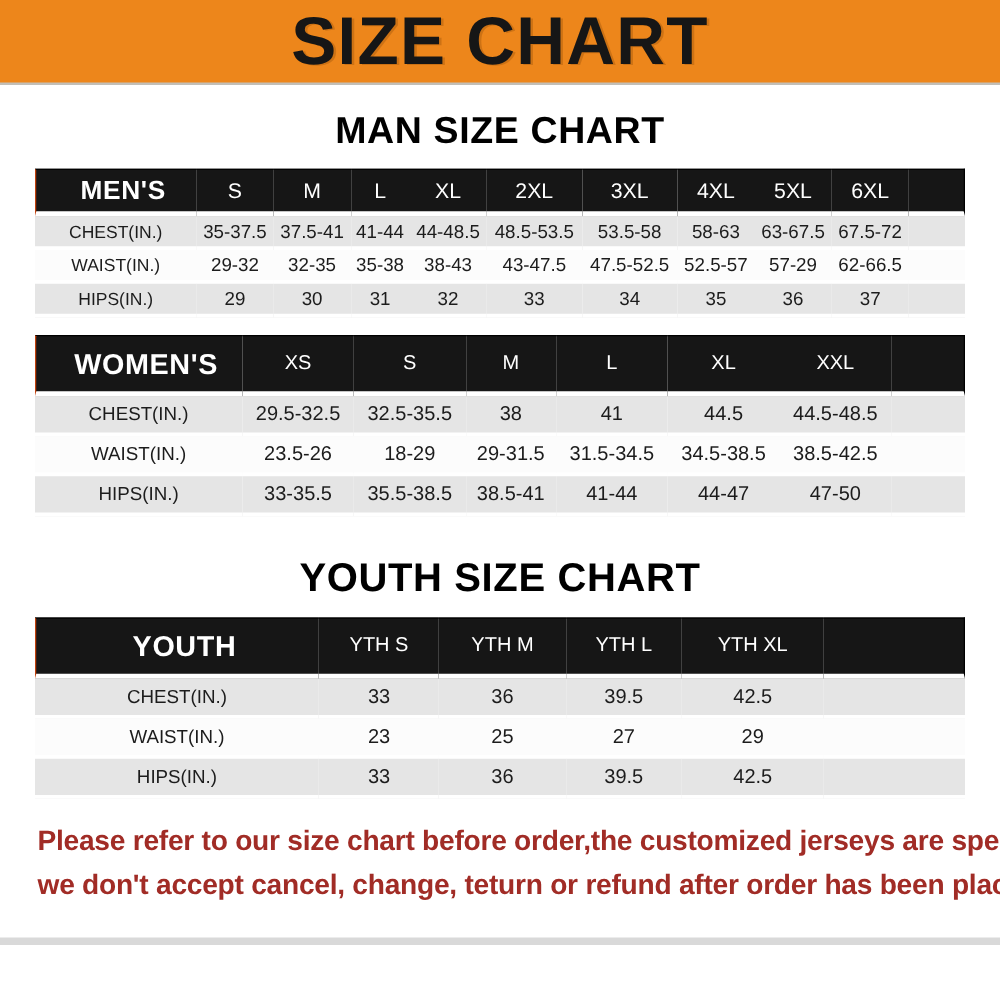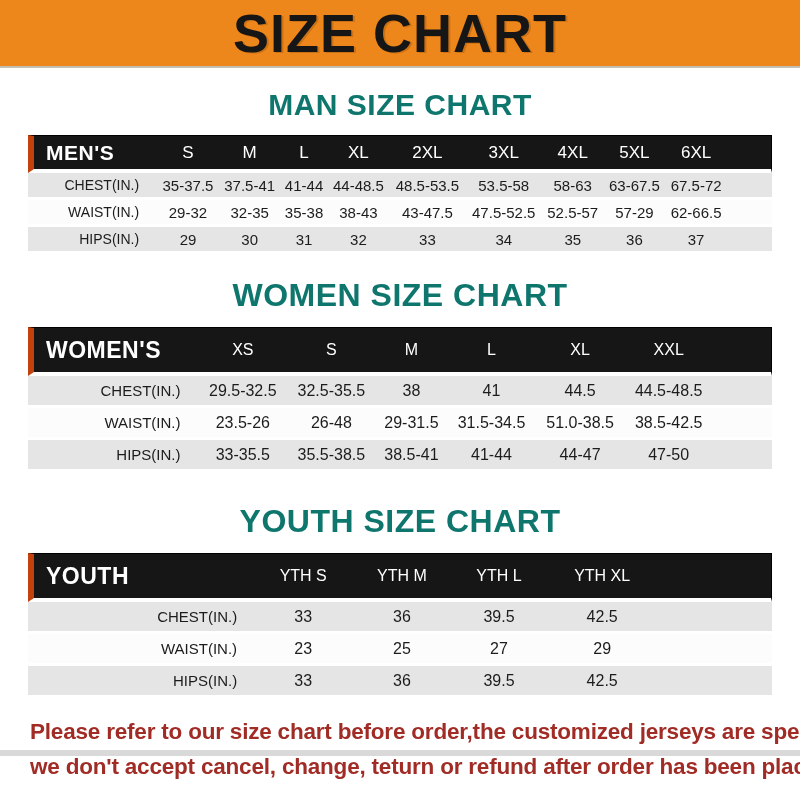--- a/index.html
+++ b/index.html
@@ -21,21 +21,21 @@
   .banner-title{
     font-size:54px;font-weight:800;letter-spacing:1px;
     color:#161616;
     text-shadow:2px 1px 0 rgba(110,55,0,.25);
     line-height:1;
   }
 
   
   .section-heading{
     text-align:center;
-    font-weight:800;color:#0f766e;
+    font-weight:800;color:#000000;
     letter-spacing:.5px;
     line-height:1.1;
   }
   .h-man{font-size:30px;margin-top:20px;}
   .h-women{font-size:32px;margin-top:24px;}
   .h-youth{font-size:32px;margin-top:32px;}
 
   
   table{
     border-collapse:separate;border-spacing:0;
@@ -45,30 +45,30 @@
   thead th{
     background:#161616;color:#ffffff;
     font-weight:normal;text-align:center;
     border-bottom:4px solid #ffffff;
     border-top:1px solid #000;
   }
   thead th.corner{
     text-align:left;font-weight:800;letter-spacing:.5px;
     padding-left:12px;white-space:nowrap;
   }
-  thead th:first-child{border-left:6px solid #c2410c;}
+  thead th:first-child{border-left:1px solid #c2410c;text-align:center;}
   thead th:last-child{border-right:1px solid #000;}
   tbody td{
     text-align:center;
     border-bottom:3px solid #ffffff;
     background:#fcfcfc;
     white-space:nowrap;
   }
   tbody tr:nth-child(odd) td{background:#e5e5e5;}
-  tbody td.rowlabel{padding:0 18px;text-align:right;}
+  tbody td.rowlabel{padding:0 18px;}
 
   
   .table-men thead th{height:31px;font-size:17px;}
   .table-men thead th.corner{font-size:21px;}
   .table-men tbody td{height:22px;font-size:15px;}
   .table-men tbody td.rowlabel{font-size:14px;}
   .table-men .filler{width:42px;}
 
   
   .table-lg thead th{height:42px;font-size:16px;}
@@ -154,21 +154,20 @@
           <td>33</td>
           <td>34</td>
           <td>35</td>
           <td>36</td>
           <td>37</td>
           <td class="filler"></td>
         </tr>
       </tbody>
     </table>
 
-  <div class="section-heading h-women">WOMEN SIZE CHART</div>
   <table class="table-lg table-women">
       <thead>
         <tr>
           <th class="corner">WOMEN'S</th>
           <th>XS</th>
           <th>S</th>
           <th>M</th>
           <th>L</th>
           <th>XL</th>
           <th>XXL</th>
@@ -182,24 +181,24 @@
           <td>32.5-35.5</td>
           <td>38</td>
           <td>41</td>
           <td>44.5</td>
           <td>44.5-48.5</td>
           <td class="filler"></td>
         </tr>
         <tr>
           <td class="rowlabel">WAIST(IN.)</td>
           <td>23.5-26</td>
-          <td>26-48</td>
+          <td>18-29</td>
           <td>29-31.5</td>
           <td>31.5-34.5</td>
-          <td>51.0-38.5</td>
+          <td>34.5-38.5</td>
           <td>38.5-42.5</td>
           <td class="filler"></td>
         </tr>
         <tr>
           <td class="rowlabel">HIPS(IN.)</td>
           <td>33-35.5</td>
           <td>35.5-38.5</td>
           <td>38.5-41</td>
           <td>41-44</td>
           <td>44-47</td>

